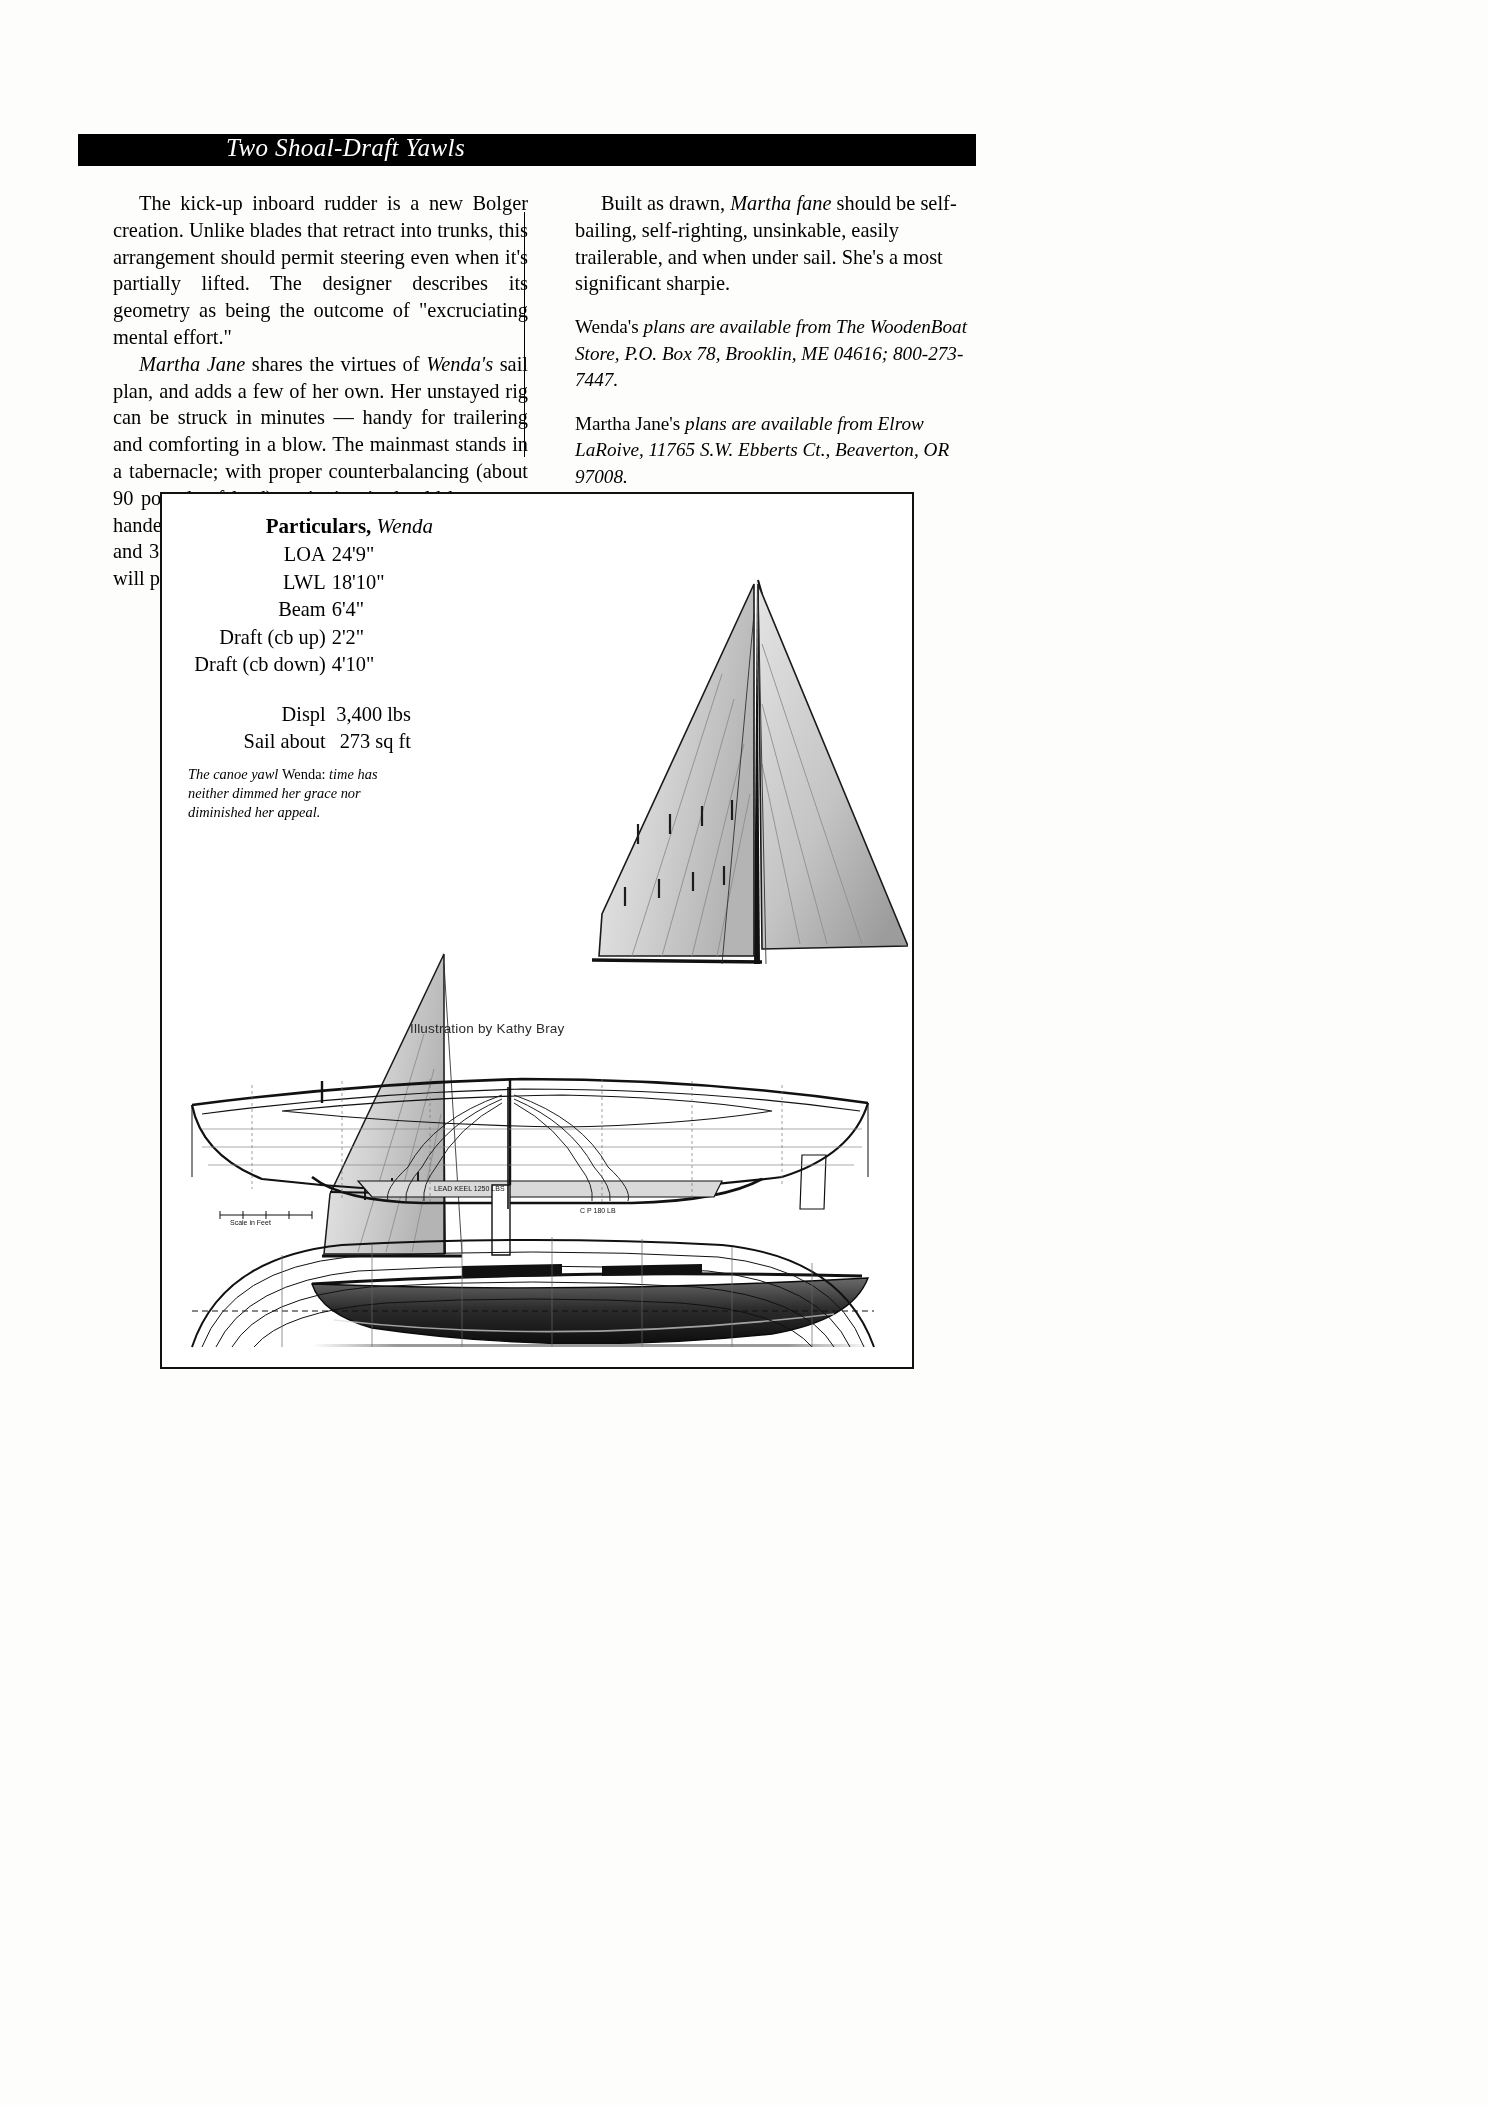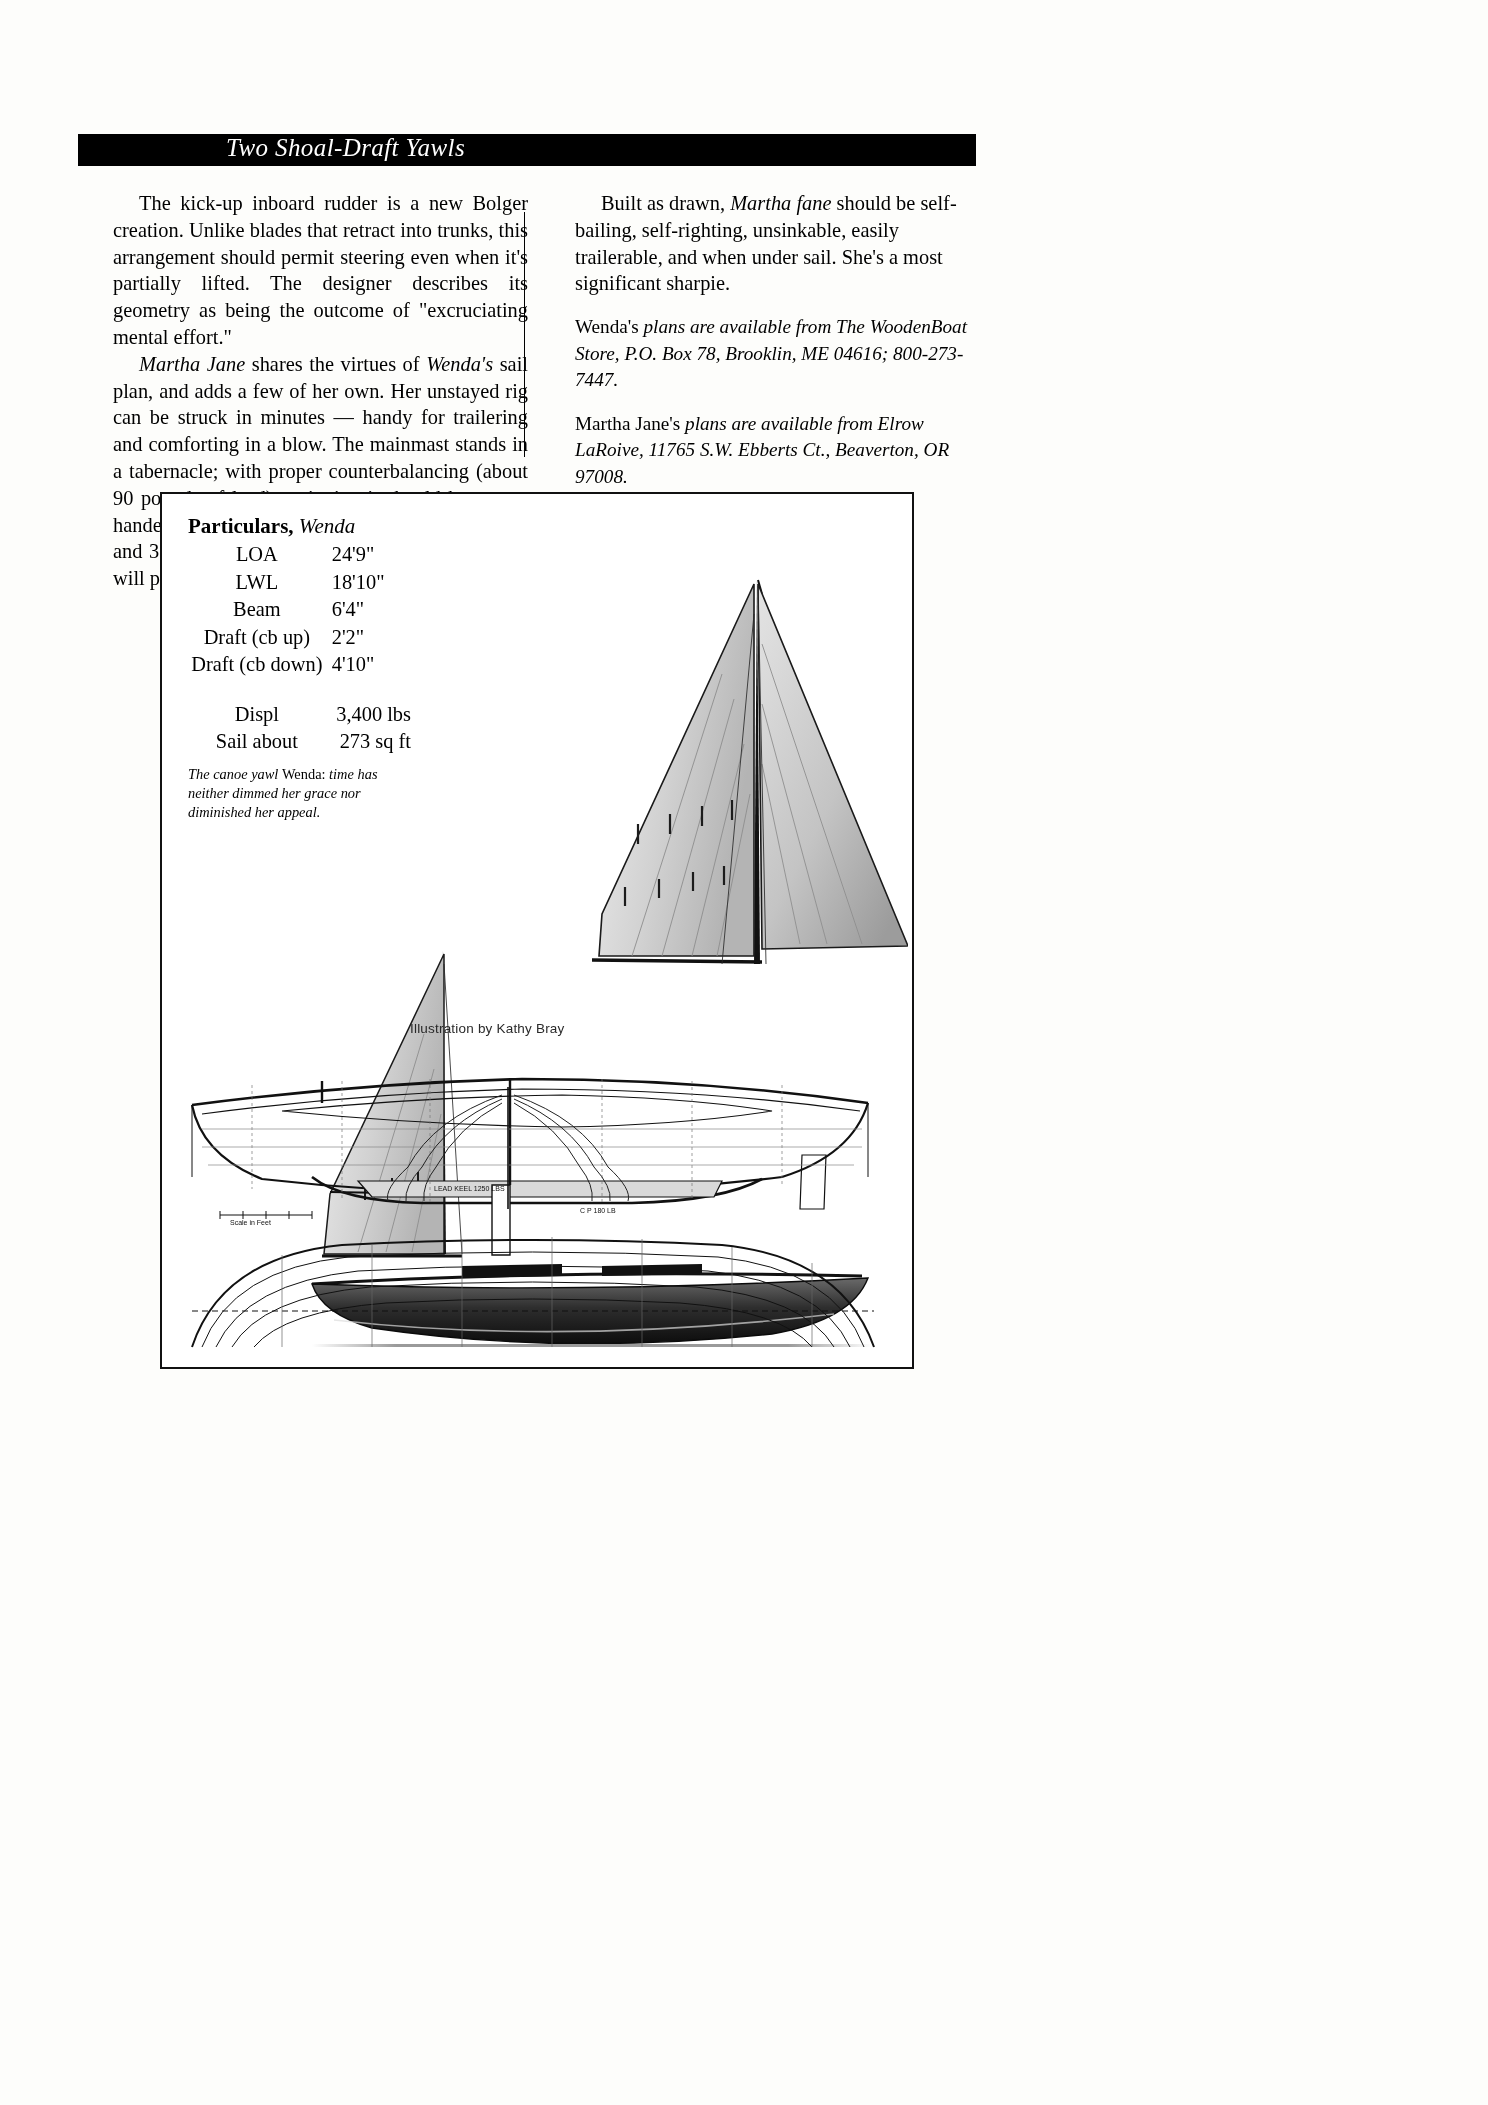--- a/index.html
+++ b/index.html
@@ -106,38 +106,38 @@
   .particulars {
     position: absolute;
     left: 26px;
     top: 20px;
     width: 245px;
     z-index: 5;
   }
   .particulars-title {
     font-size: 21px;
     font-weight: bold;
-    text-align: left;
+    text-align: right;
     margin-bottom: 2px;
     white-space: nowrap;
   }
   .particulars-title .ship { font-weight: normal; font-style: italic; }
 
   .spec-table {
     border-collapse: collapse;
     font-size: 20.4px;
     line-height: 27.5px;
     width: 100%;
   }
   .spec-table td {
     padding: 0;
     vertical-align: top;
     white-space: nowrap;
   }
-  .spec-label { text-align: center; padding-right: 6px !important; }
+  .spec-label { text-align: right; padding-right: 6px !important; }
   .spec-value { text-align: left; }
   .spec-value.num { text-align: right; padding-right: 22px !important; }
   .spec-gap td { height: 22px; }
 
   .photo-caption {
     margin-top: 9px;
     font-size: 14.4px;
     line-height: 19px;
     font-style: italic;
     width: 205px;

